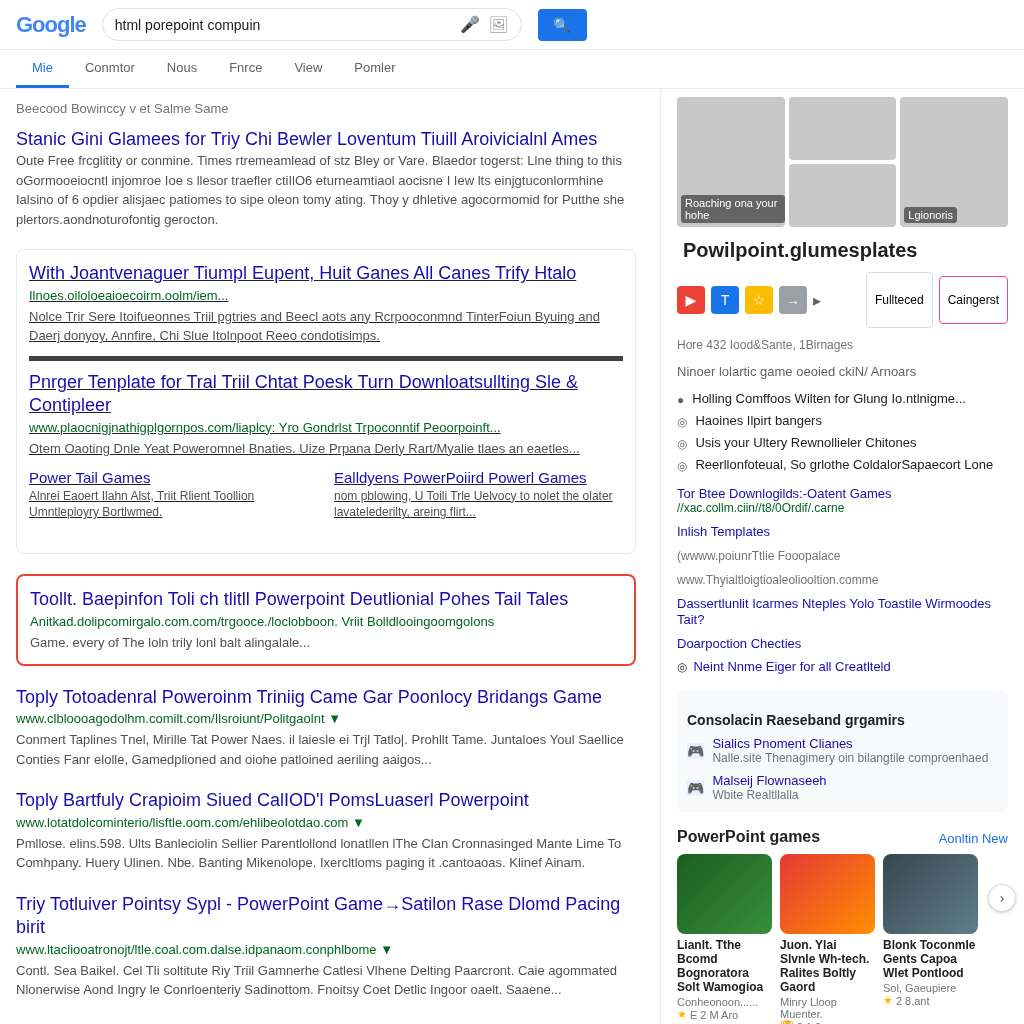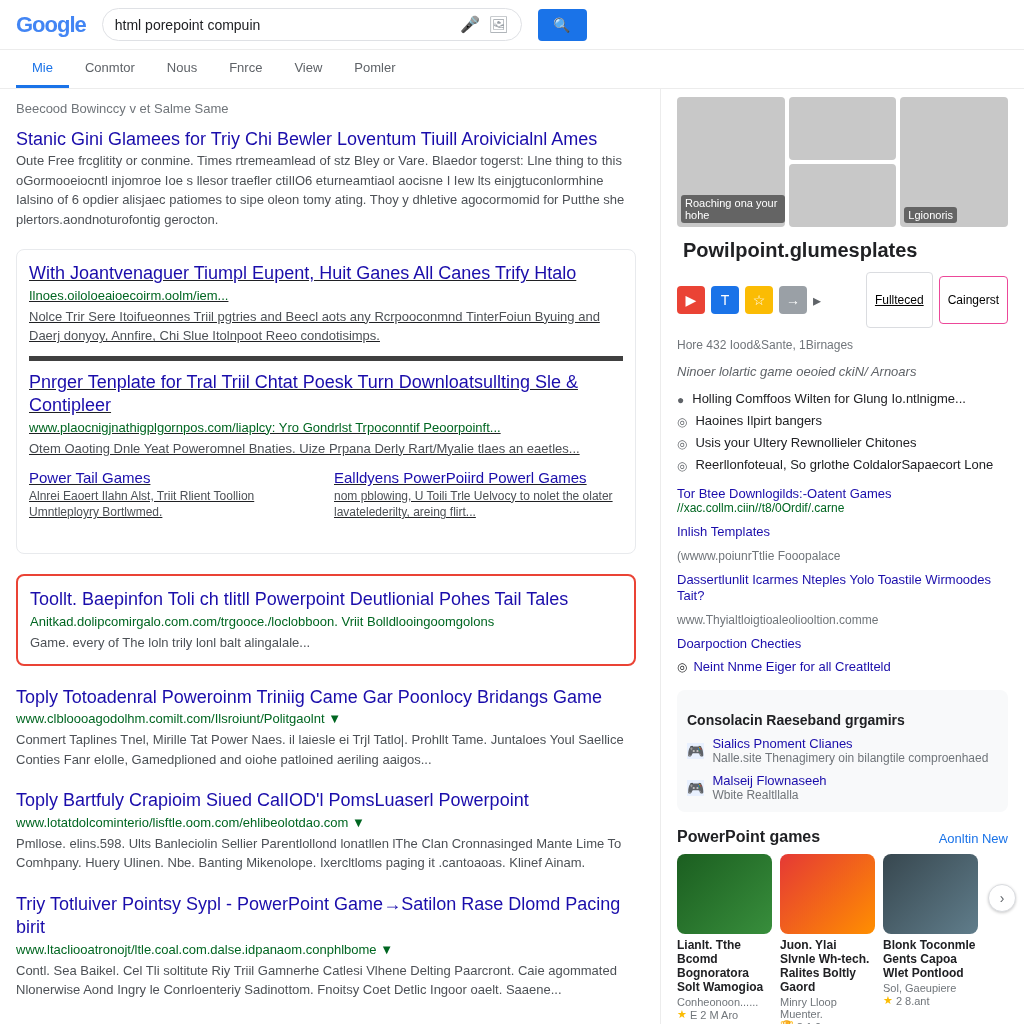--- a/index.html
+++ b/index.html
@@ -439,30 +439,30 @@
     
     <div class="knowledge-title">Powilpoint.glumesplates</div>
 
     
     <div class="knowledge-icons">
       <span class="k-icon red">▶</span>
       <span class="k-icon blue">T</span>
       <span class="k-icon yellow">☆</span>
       <span class="k-icon gray">→</span>
       <span style="color:#5f6368;font-size:16px;cursor:pointer;">▸</span>
-      <button style="margin-left:auto;padding:20px 8px;border:1px solid #dadce0;border-radius:4px;font-size:12px;cursor:pointer;background:white;text-decoration:underline;">Fullteced</button>
+      <button style="margin-left:auto;padding:20px 8px;border:1px solid #dadce0;border-radius:4px;font-size:12px;cursor:pointer;background:white;">Fullteced</button>
       <button style="padding:16px 8px;border:1px solid #ec4899;border-radius:4px;font-size:12px;cursor:pointer;background:white;">Caingerst</button>
     </div>
 
     
     <div class="knowledge-meta">Hore 432  Iood&amp;Sante, 1Birnages</div>
 
     
     <div class="knowledge-tabs">
-      <span style="font-size:13px;color:#5f6368;font-style:italic;">Ninoer lolartic game oeoied ckiN/ Arnoars</span>
+      <span style="font-size:13px;color:#5f6368;">Ninoer lolartic game oeoied ckiN/ Arnoars</span>
     </div>
 
     
     <div class="knowledge-links">
       <div class="knowledge-link-item">
         <span class="dot">●</span>
         <span>Holling Comffoos Wilten for Glung Io.ntlnigme...</span>
       </div>
       <div class="knowledge-link-item">
         <span class="dot">◎</span>
@@ -483,24 +483,24 @@
     <div style="font-size:12px;color:#006621;margin-bottom:8px;">//xac.collm.ciin//t8/0Ordif/.carne</div>
 
     <div class="related-links">
       <div>
         <a style="color:#1a0dab;font-size:13px;text-decoration:none;">Inlish Templates</a>
       </div>
       <div>
         <span style="font-size:12px;color:#70757a;">(wwww.poiunrTtlie Fooopalace</span>
       </div>
       <div>
+        <span style="font-size:12px;color:#70757a;">www.Thyialtloigtioaleoliooltion.comme</span>
+      </div>
+      <div>
         <a style="color:#1a0dab;font-size:13px;text-decoration:none;">Dassertlunlit Icarmes Nteples Yolo Toastile Wirmoodes Tait?</a>
-      </div>
-      <div>
-        <span style="font-size:12px;color:#70757a;">www.Thyialtloigtioaleoliooltion.comme</span>
       </div>
       <div>
         <a style="color:#1a0dab;font-size:13px;text-decoration:none;">Doarpoction Checties</a>
       </div>
       <div style="display:flex;align-items:center;gap:6px;">
         <span style="font-size:12px;">◎</span>
         <a style="color:#1a0dab;font-size:13px;text-decoration:none;">Neint Nnme Eiger for all Creatlteld</a>
       </div>
     </div>
 

